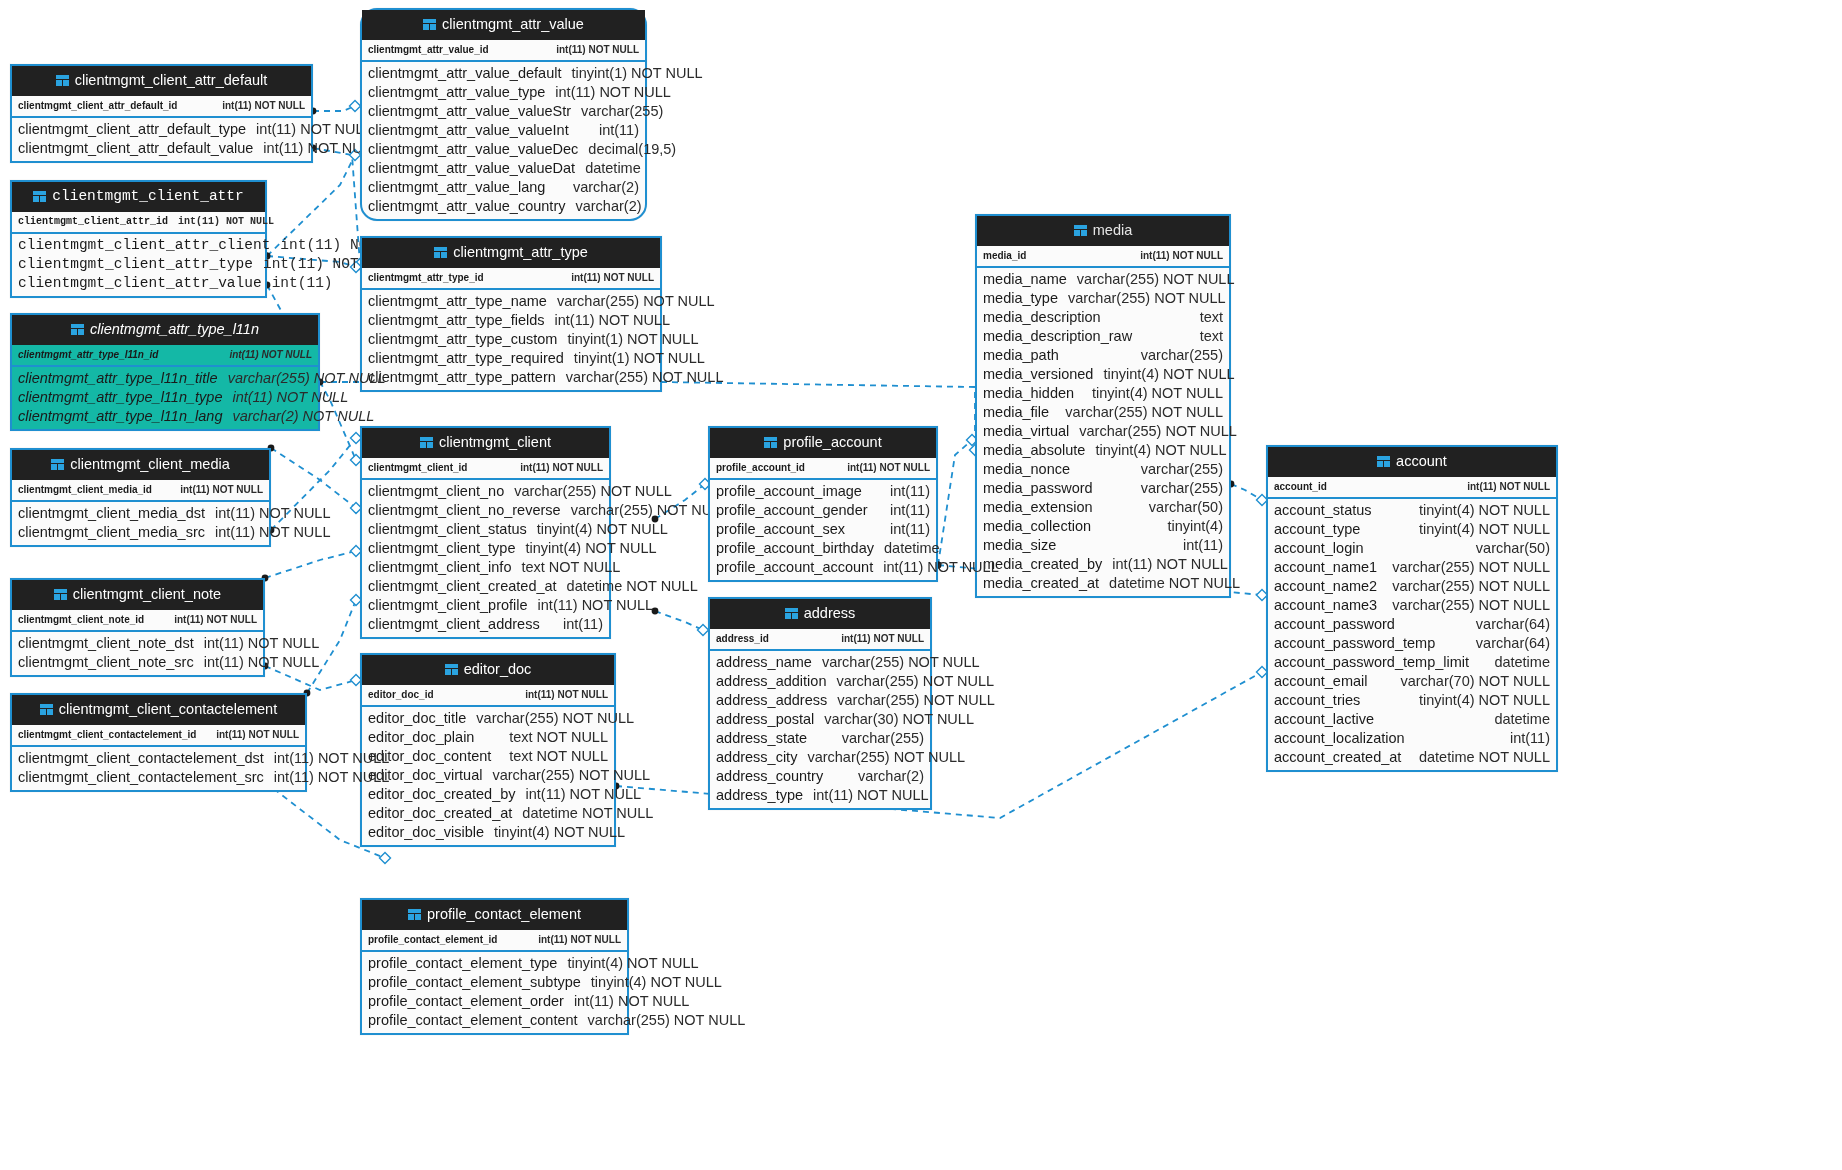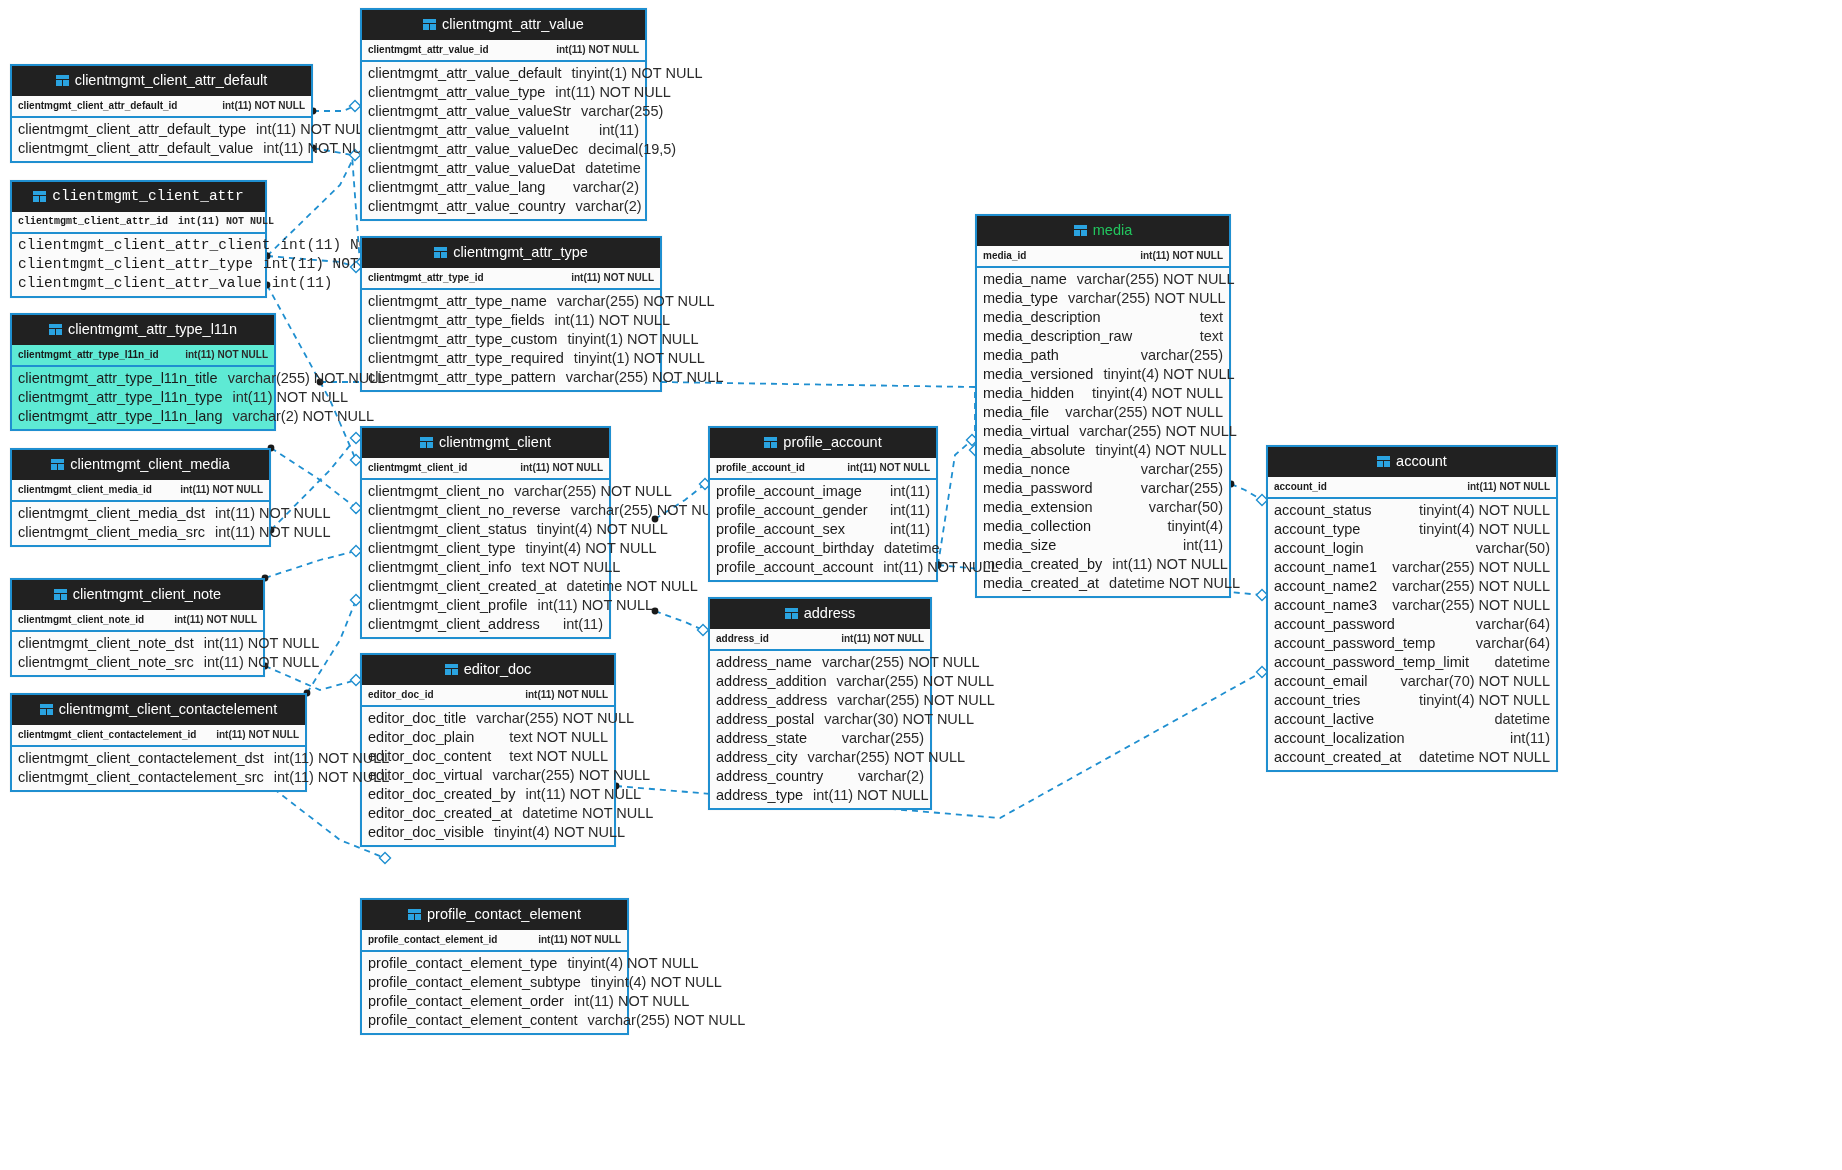--- a/index.html
+++ b/index.html
@@ -204,21 +204,21 @@
           <div class="field-row">
             <span class="fname">clientmgmt_client_attr_default_type</span>
             <span class="ftype">int(11) NOT NULL</span>
           </div>
           <div class="field-row">
             <span class="fname">clientmgmt_client_attr_default_value</span>
             <span class="ftype">int(11) NOT NULL</span>
           </div>
         </div>
       </div>
-      <div class="entity" style="left: 360px; top: 8px; width: 287px; border-color: rgb(31, 143, 208); background: rgb(251, 251, 251);">
+      <div class="entity" style="left: 360px; top: 8px; width: 287px; border-color: rgb(31, 143, 208); background: rgb(251, 251, 251); border-radius: 17px;">
         <div class="entity-header" style="background: rgb(33, 33, 33); color: rgb(255, 255, 255);">
           <span class="tbl-icon">
             <i class="r1"></i>
             <i class="r2a"></i>
             <i class="r2b"></i>
           </span>
           <span>clientmgmt_attr_value</span>
         </div>
         <div class="pk-row" style="border-bottom-color: rgb(31, 143, 208);">
           <span class="fname">clientmgmt_attr_value_id</span>
@@ -316,21 +316,21 @@
           <div class="field-row">
             <span class="fname">clientmgmt_attr_type_required</span>
             <span class="ftype">tinyint(1) NOT NULL</span>
           </div>
           <div class="field-row">
             <span class="fname">clientmgmt_attr_type_pattern</span>
             <span class="ftype">varchar(255) NOT NULL</span>
           </div>
         </div>
       </div>
-      <div class="entity" style="left: 10px; top: 313px; width: 266px; border-color: rgb(31, 143, 208); background: #5eead4;">
+      <div class="entity" style="left: 10px; top: 313px; width: 310px; border-color: rgb(31, 143, 208); background: #14b8a6; font-style: italic;">
         <div class="entity-header" style="background: rgb(33, 33, 33); color: rgb(255, 255, 255);">
           <span class="tbl-icon">
             <i class="r1"></i>
             <i class="r2a"></i>
             <i class="r2b"></i>
           </span>
           <span>clientmgmt_attr_type_l11n</span>
         </div>
         <div class="pk-row" style="border-bottom-color: rgb(31, 143, 208);">
           <span class="fname">clientmgmt_attr_type_l11n_id</span>
@@ -345,21 +345,21 @@
             <span class="fname">clientmgmt_attr_type_l11n_type</span>
             <span class="ftype">int(11) NOT NULL</span>
           </div>
           <div class="field-row">
             <span class="fname">clientmgmt_attr_type_l11n_lang</span>
             <span class="ftype">varchar(2) NOT NULL</span>
           </div>
         </div>
       </div>
       <div class="entity" style="left: 975px; top: 214px; width: 256px; border-color: rgb(31, 143, 208); background: rgb(251, 251, 251);">
-        <div class="entity-header" style="background: rgb(33, 33, 33); color: #22c55e;">
+        <div class="entity-header" style="background: rgb(33, 33, 33); color: #e5e5e5;">
           <span class="tbl-icon">
             <i class="r1"></i>
             <i class="r2a"></i>
             <i class="r2b"></i>
           </span>
           <span>media</span>
         </div>
         <div class="pk-row" style="border-bottom-color: rgb(31, 143, 208);">
           <span class="fname">media_id</span>
           <span class="ftype">int(11) NOT NULL</span>

